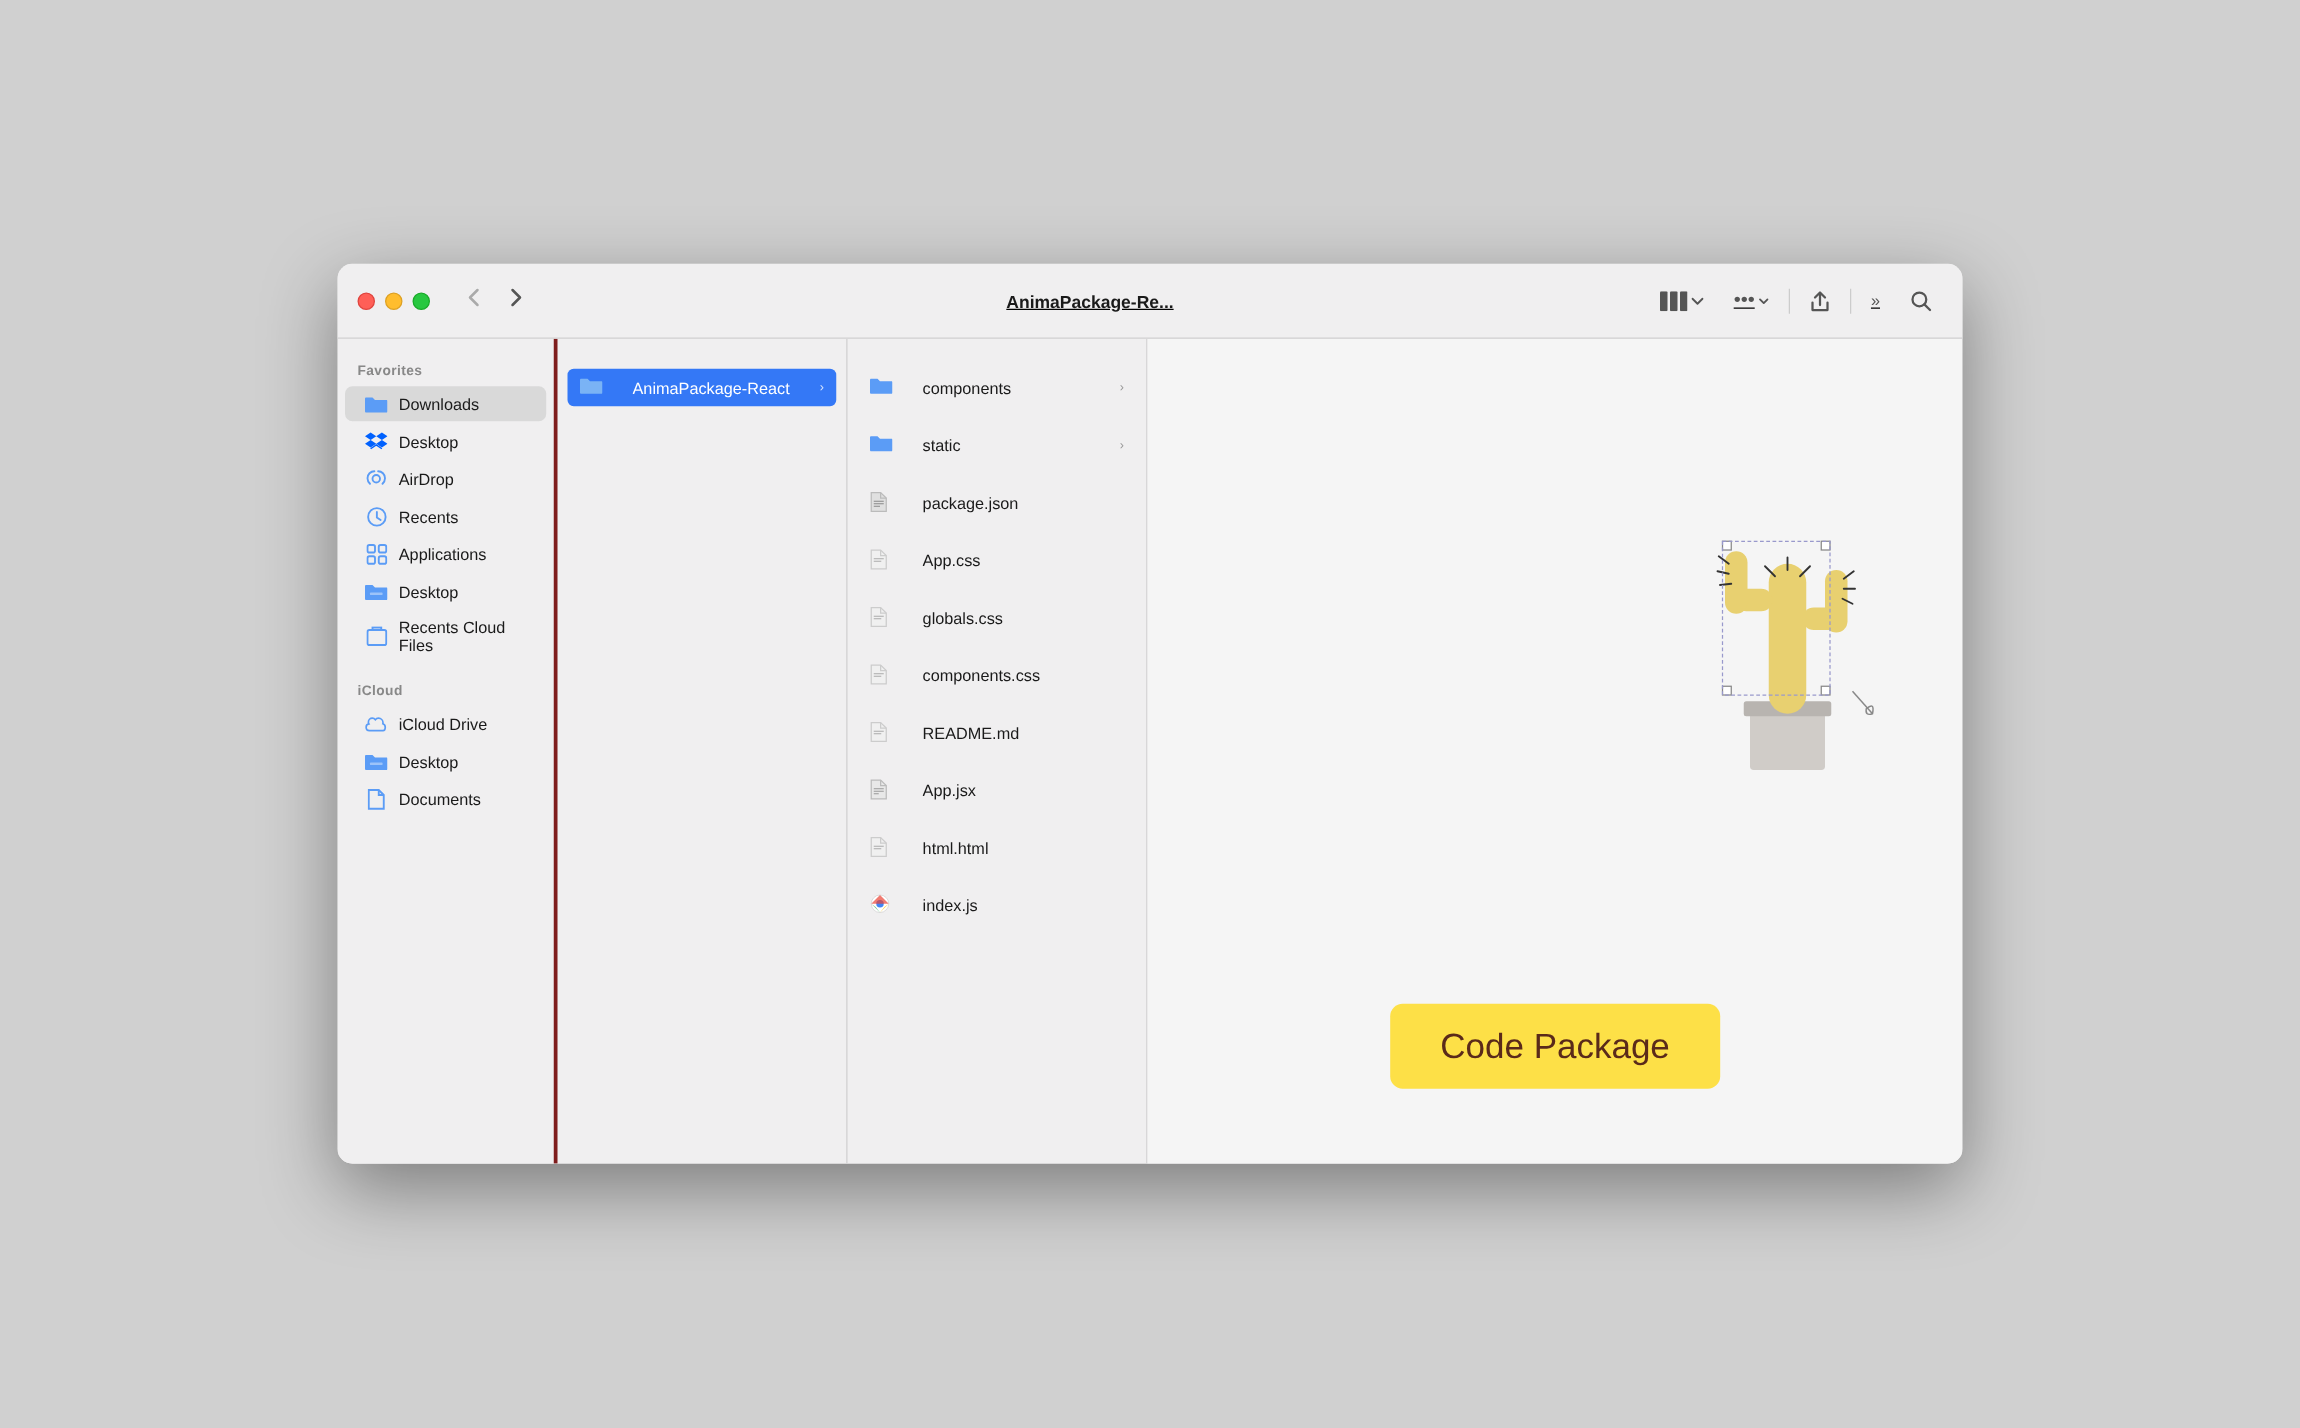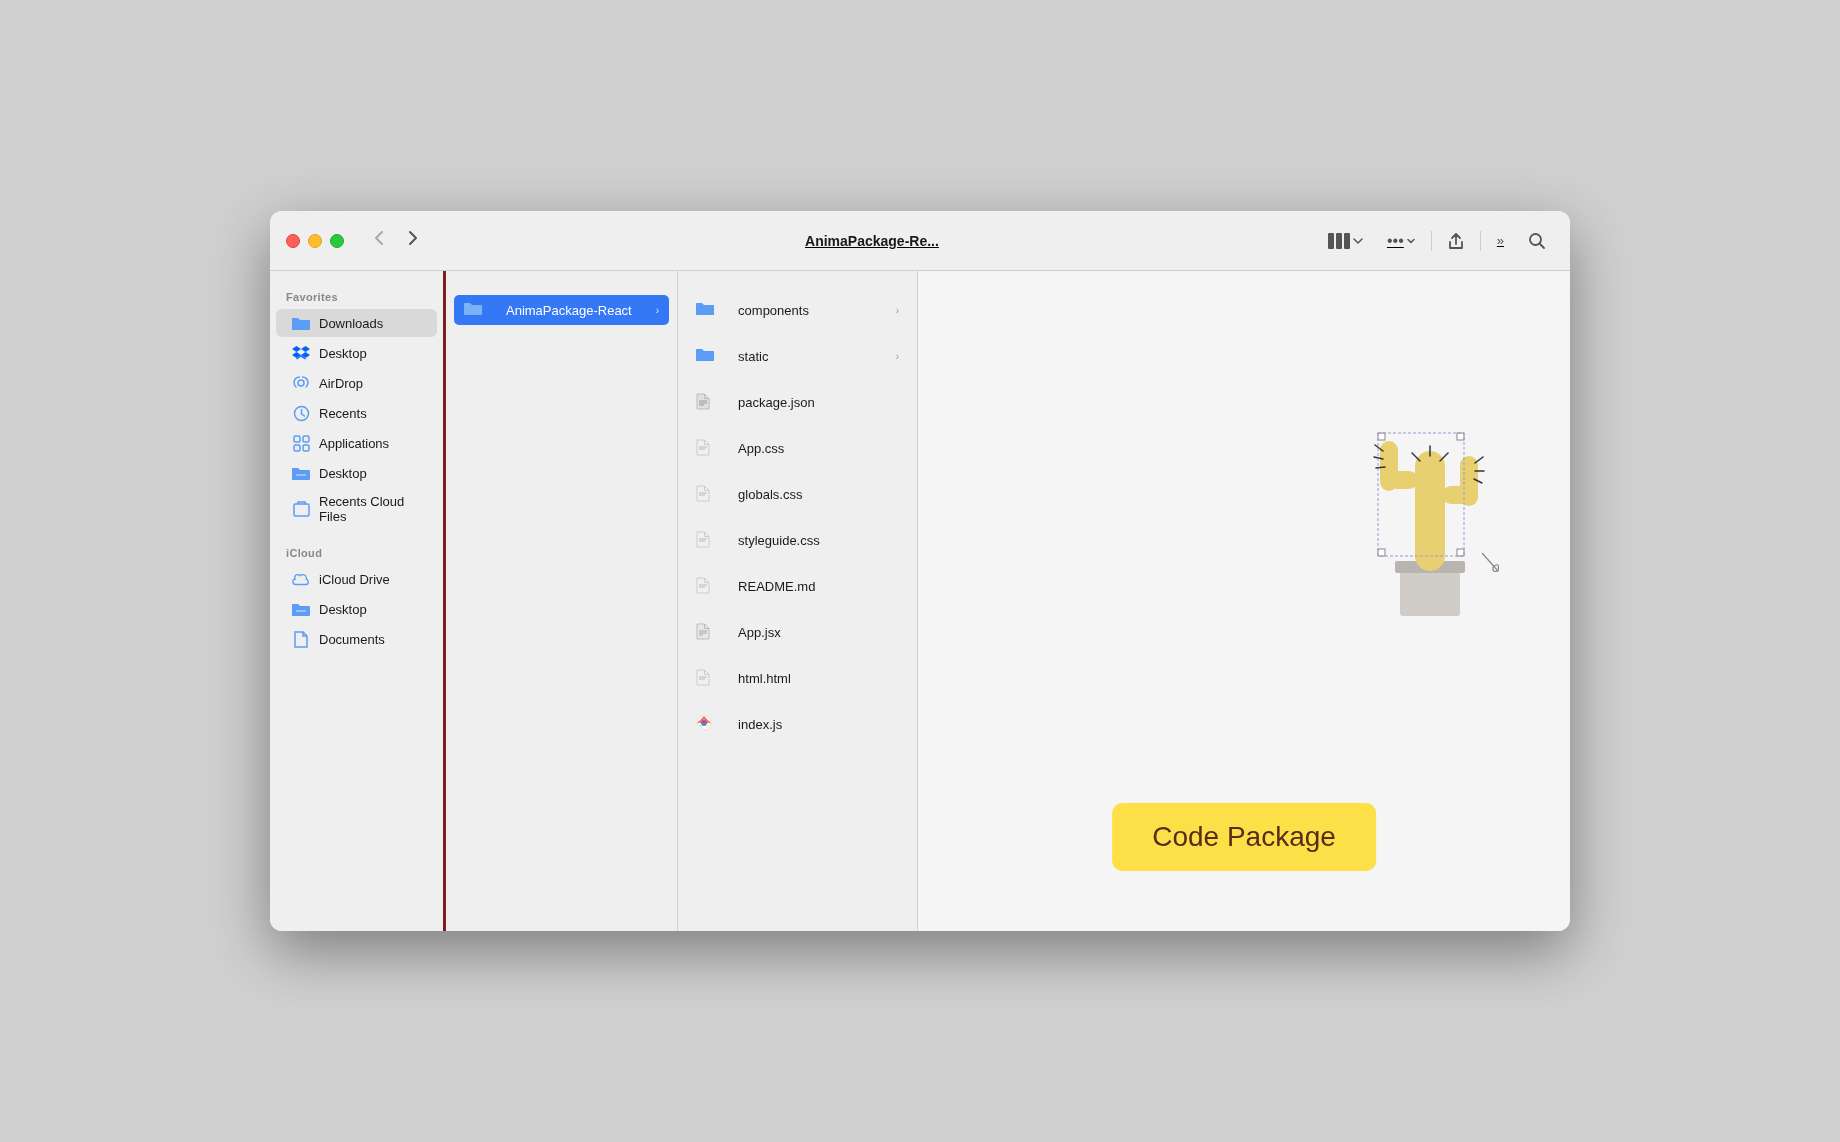--- a/index.html
+++ b/index.html
@@ -455,21 +455,21 @@
 
         <div class="column-item">
           <div class="item-icon">
             <svg width="14" height="17" viewBox="0 0 14 17" fill="none">
               <path d="M1 1H8.5L13 5.5V16H1V1Z" fill="#f0f0f0" stroke="#ccc" stroke-width="1"></path>
               <path d="M8.5 1V5.5H13" fill="none" stroke="#ccc" stroke-width="1"></path>
               <line x1="3" y1="8" x2="11" y2="8" stroke="#aaa" stroke-width="0.8"></line>
               <line x1="3" y1="10" x2="9" y2="10" stroke="#aaa" stroke-width="0.8"></line>
             </svg>
           </div>
-          <span class="item-name">styleguide.css</span>
+          <span class="item-name">components.css</span>
         </div>
 
         <div class="column-item">
           <div class="item-icon">
             <svg width="14" height="17" viewBox="0 0 14 17" fill="none">
               <path d="M1 1H8.5L13 5.5V16H1V1Z" fill="#f0f0f0" stroke="#ccc" stroke-width="1"></path>
               <path d="M8.5 1V5.5H13" fill="none" stroke="#ccc" stroke-width="1"></path>
               <line x1="3" y1="8" x2="11" y2="8" stroke="#aaa" stroke-width="0.8"></line>
               <line x1="3" y1="10" x2="9" y2="10" stroke="#aaa" stroke-width="0.8"></line>
             </svg>

